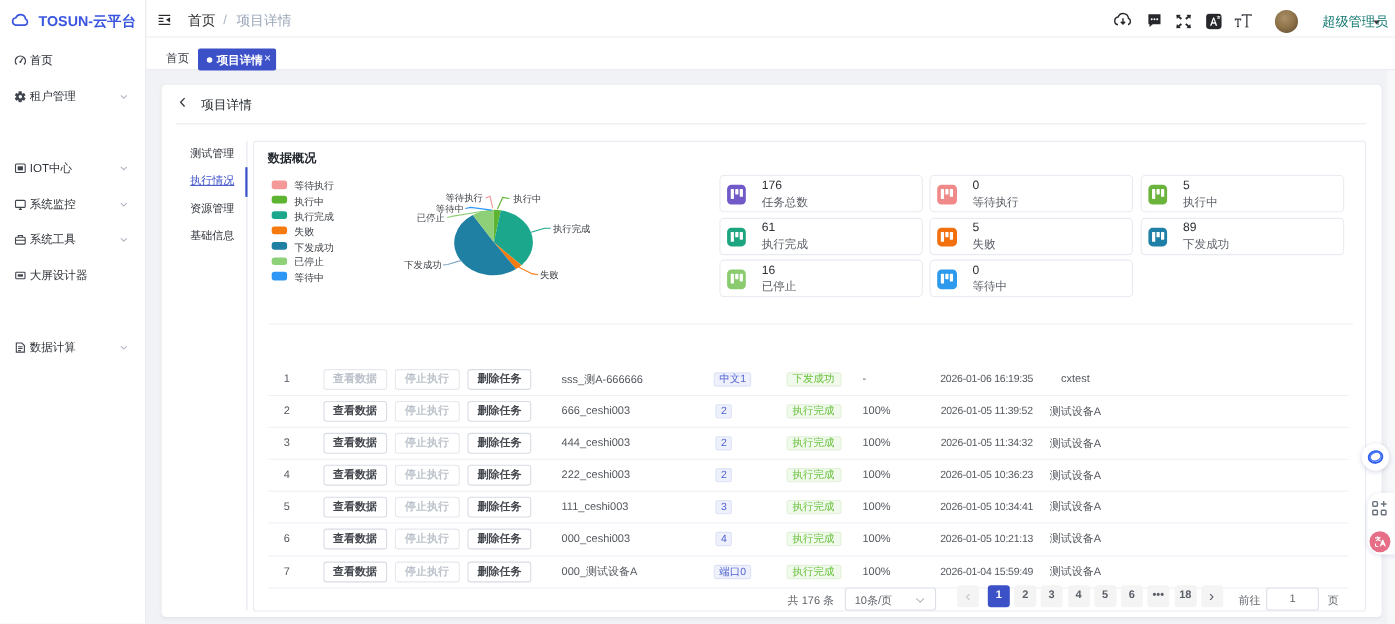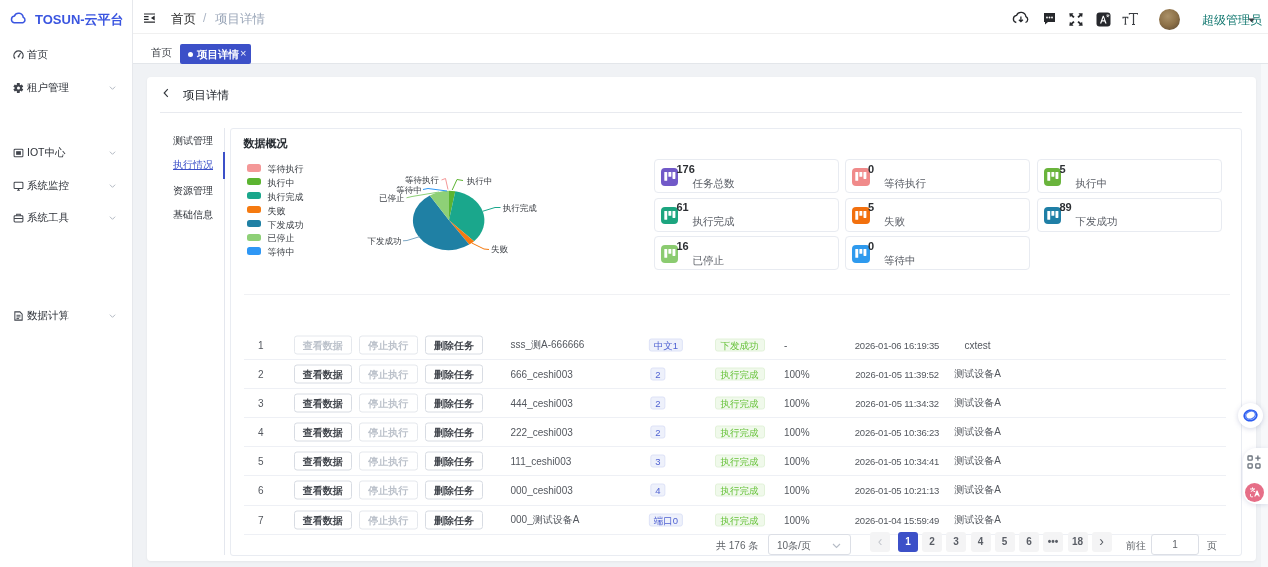--- a/index.html
+++ b/index.html
@@ -40,21 +40,21 @@
 
 .panel { position:absolute; left:83px; top:50.5px; width:1012px; height:428px; border:1px solid #e9ecf2; border-radius:3px; }
 .sec-title { position:absolute; left:96.5px; top:58.5px; font-size:11px; font-weight:bold; color:#24292f; }
 
 .lg { position:absolute; left:100px; height:14px; }
 .lg .chip { position:absolute; left:0; top:3.2px; width:14px; height:7.5px; border-radius:2.5px; }
 .lg .lt { position:absolute; left:20.5px; top:2px; font-size:9px; color:#3c4046; white-space:nowrap; }
 
 .stat { position:absolute; width:185px; height:34px; border:1px solid #e8ebf1; border-radius:4px; background:#fff; }
 .stat .sic { position:absolute; left:6px; top:8px; width:17.5px; height:17.5px; border-radius:4px; }
-.stat .num { position:absolute; left:22px; top:2.5px; font-size:11px; font-weight:bold; color:#2c2f33; }
+.stat .num { position:absolute; left:38px; top:2.5px; font-size:11px; font-weight:normal; color:#2c2f33; }
 .stat .lab { position:absolute; left:38px; top:16.5px; font-size:10.5px; color:#5a5e66; }
 
 .tdiv { position:absolute; left:96.5px; top:217px; width:986px; height:1px; background:#f0f1f4; }
 .thead { position:absolute; left:97px; top:231px; width:982px; height:22.5px; background:#dae1f0; }
 .th { position:absolute; top:5px; font-size:10.5px; font-weight:bold; color:#3c466b; transform:translateX(-50%); white-space:nowrap; }
 .refbtn { position:absolute; left:8px; top:5px; width:24px; height:14px; background:#3a4fc8; border-radius:3.5px; }
 .trow { position:absolute; left:97px; width:982px; height:29.2px; border-bottom:1px solid #eef0f5; font-size:10px; color:#53575e; }
 .idx { position:absolute; left:14px; top:50%; transform:translateY(-50%); font-size:10px; color:#53575e; }
 .btn { position:absolute; top:50%; transform:translateY(-50%); width:58.5px; height:19px; border-radius:3px; background:#fff; border:1px solid #d8dce3; font-size:10px; color:#43474e; text-align:center; line-height:17px; font-weight:bold;}
 .btn.dis { border-color:#e5e8ed; color:#bcc2cb; font-weight:bold;}
@@ -438,20 +438,27 @@
     <div class="mi" style="top:205px">
         <svg class="ico" viewBox="0 0 12 12">
           <rect x="1.2" y="3.5" width="9.6" height="6.8" rx="1" fill="none" stroke="#40444c" stroke-width="1.1"></rect>
           <path d="M4 3.5V1.8h4v1.7M1.2 6.5h9.6" fill="none" stroke="#40444c" stroke-width="1.1"></path>
         </svg>
         <div class="txt">系统工具</div>
         <svg class="chev" viewBox="0 0 8 8">
           <path d="M1 2.5 4 5.5 7 2.5" fill="none" stroke="#b0b6c0" stroke-width="1.1"></path>
         </svg>
       </div>
+    <div class="mi" style="top:237.5px">
+        <svg class="ico" viewBox="0 0 12 12">
+          <rect x="1.4" y="2.2" width="9.2" height="6.4" rx="0.8" fill="none" stroke="#40444c" stroke-width="1.1"></rect>
+          <rect x="3.4" y="4.2" width="5.2" height="2.4" fill="#40444c"></rect>
+        </svg>
+        <div class="txt">大屏设计器</div>
+      </div>
     <div class="mi" style="top:302.5px">
         <svg class="ico" viewBox="0 0 12 12">
           <path d="M2 1.5h5.5L10 4v6.5H2z" fill="none" stroke="#40444c" stroke-width="1.1"></path>
           <path d="M3.8 5.2h4.4M3.8 7h4.4M3.8 8.8h2.8" stroke="#40444c" stroke-width="1"></path>
         </svg>
         <div class="txt">数据计算</div>
         <svg class="chev" viewBox="0 0 8 8">
           <path d="M1 2.5 4 5.5 7 2.5" fill="none" stroke="#b0b6c0" stroke-width="1.1"></path>
         </svg>
       </div>

